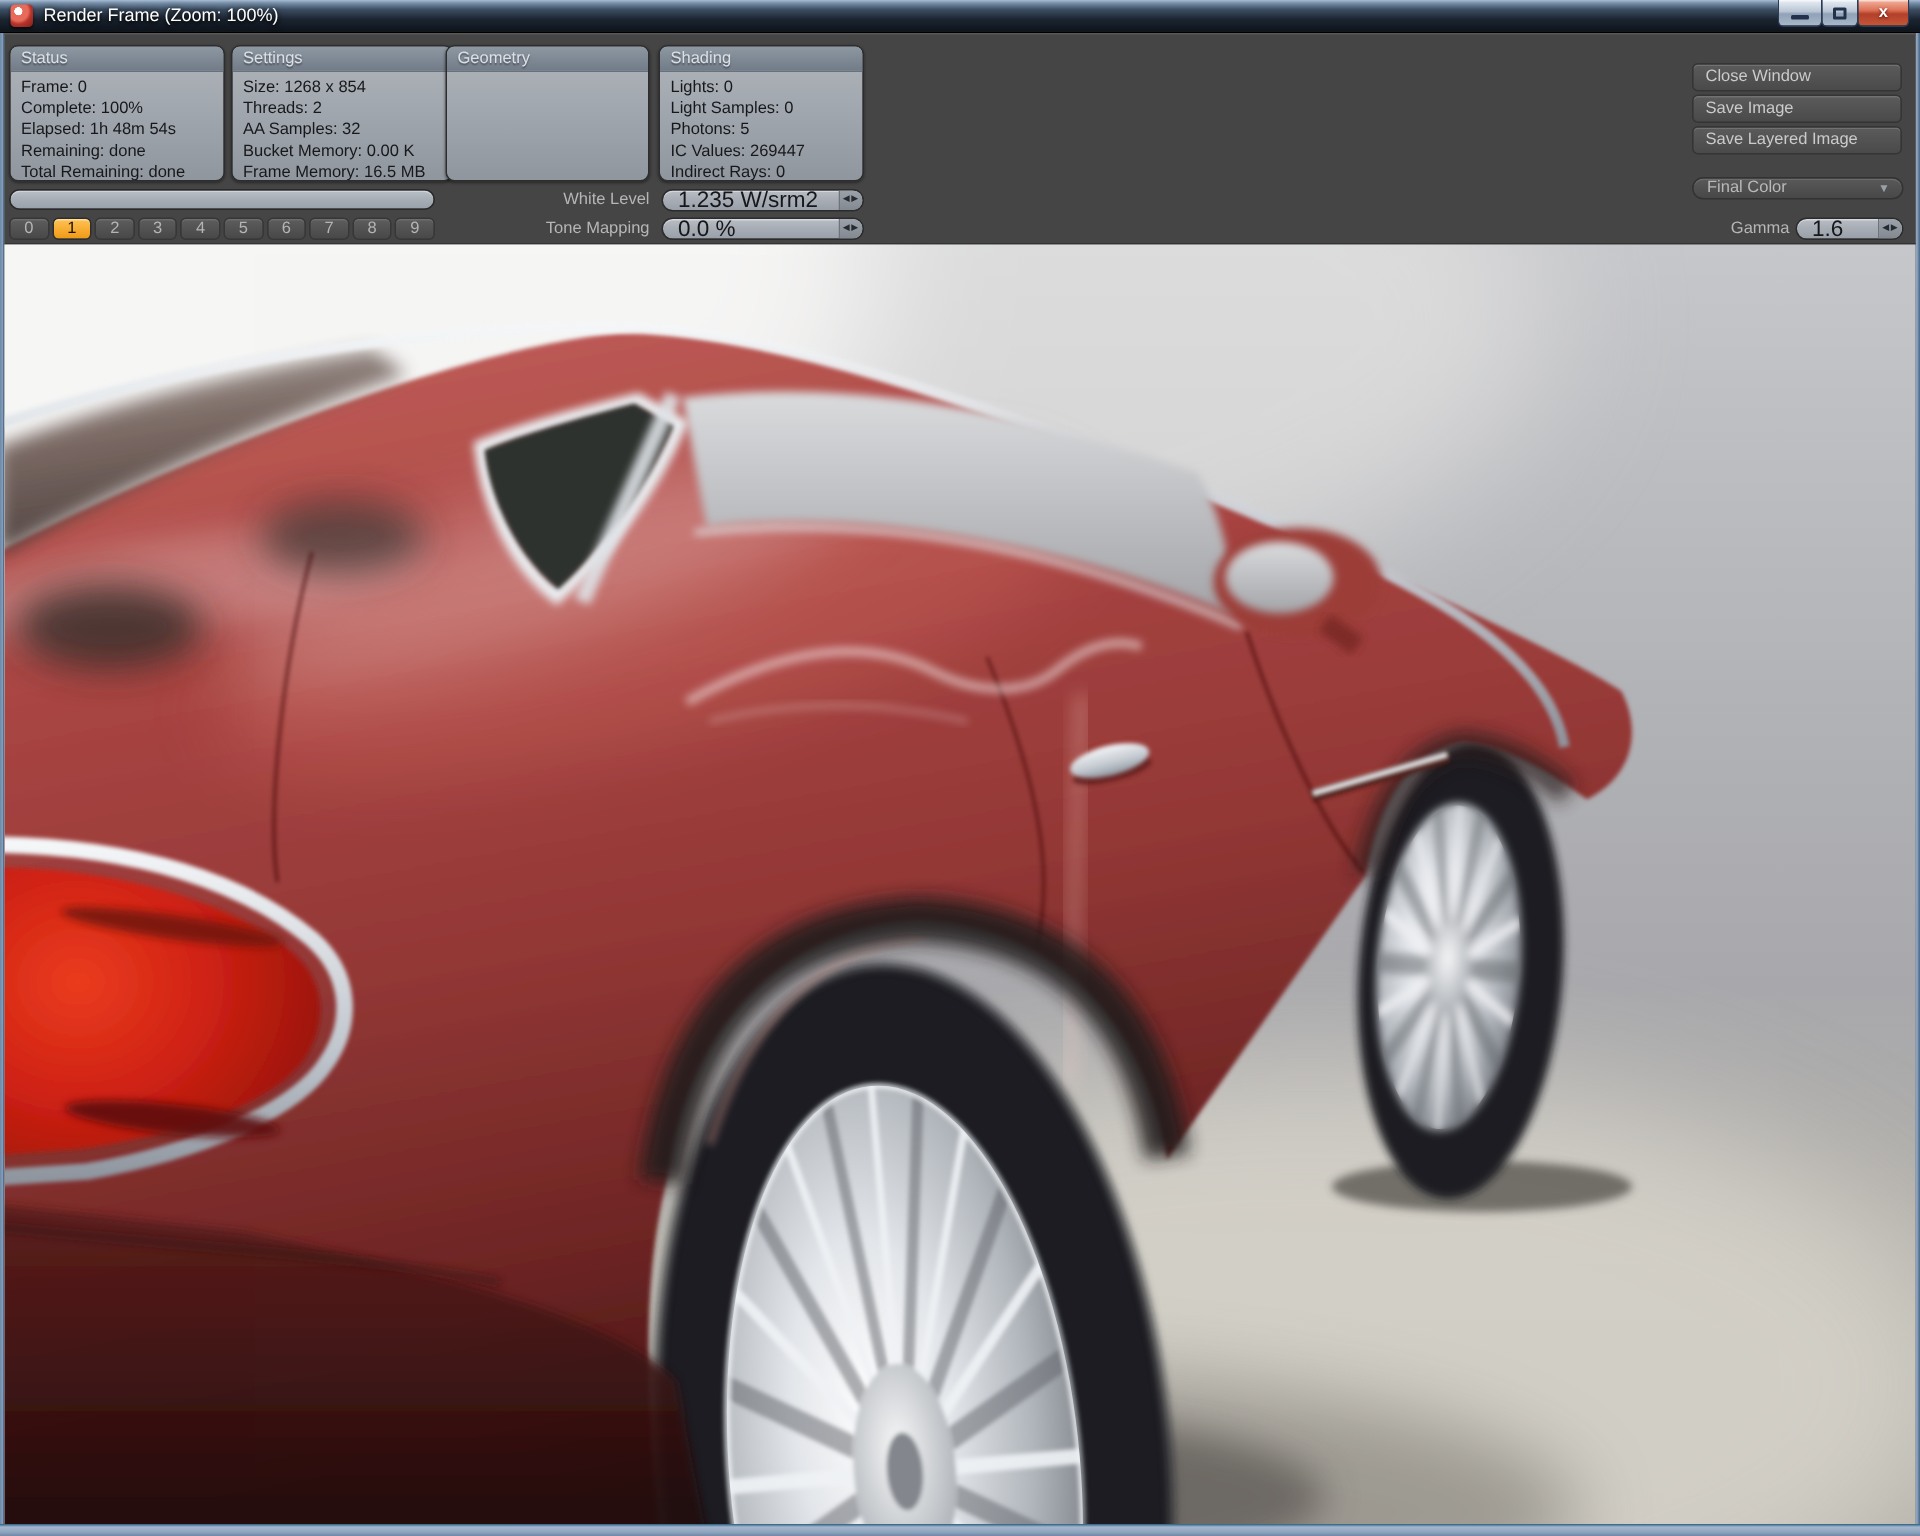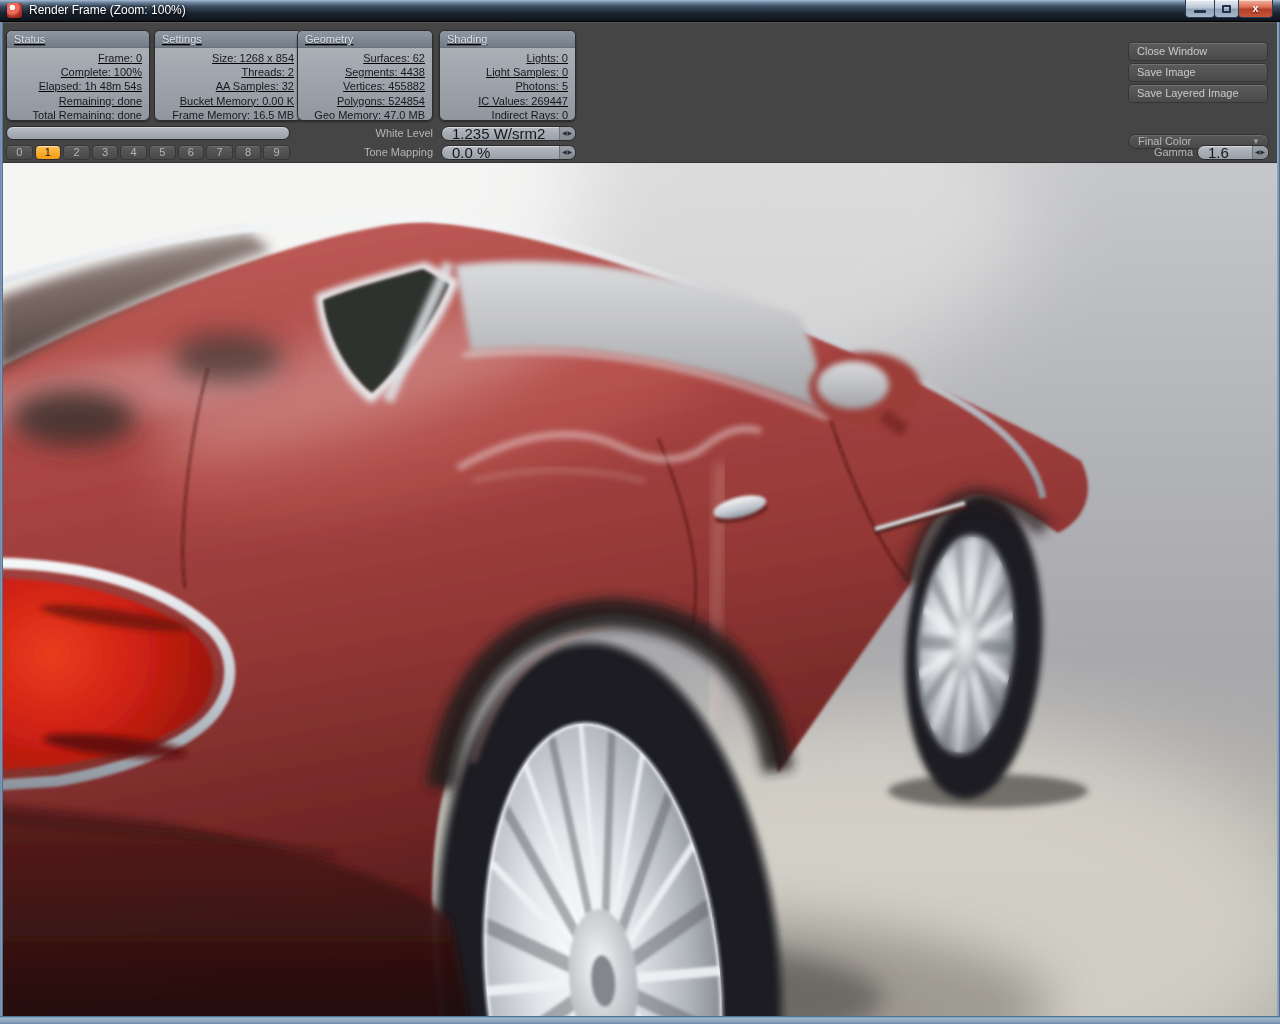--- a/index.html
+++ b/index.html
@@ -32,46 +32,46 @@
   .border-l{left:0;}
   .border-r{left:1277px;background:linear-gradient(90deg,#96abc4,#6d88a8);}
   .border-b{position:absolute;left:0;top:1016px;width:1280px;height:8px;
     background:linear-gradient(180deg,#2a5e83 0,#a3b7cd 25%,#8da3bd 70%,#6f87a5 100%);}
 
   
   .toolbar{position:absolute;left:3px;top:22px;width:1274px;height:141px;
     background:#454545;box-shadow:inset 0 1px 0 #585858, inset 0 -1px 0 #333;}
   .panel{position:absolute;top:8px;height:91px;border-radius:6px;border:1px solid #2d2d2d;
     background:linear-gradient(180deg,#b0b5bb 0,#9aa0a8 70%,#90969e 100%);
-    box-shadow:0 1px 2px rgba(0,0,0,.45);overflow:hidden;text-decoration:underline;}
+    box-shadow:0 1px 2px rgba(0,0,0,.45);overflow:hidden;}
   .panel-h{height:17px;line-height:17px;padding-left:7px;font-size:11px;color:#dde1e6;
     background:linear-gradient(180deg,#8e98a3 0,#727c88 100%);border-bottom:1px solid #68727d;
     text-shadow:0 1px 1px rgba(40,45,52,.55);}
-  .panel-b{padding:3px 7px 0;text-align:right;}
+  .panel-b{padding:3px 7px 0;}
   .prow{font-size:11px;color:#17181b;line-height:14.2px;white-space:nowrap;}
 
   .tool-btn{position:absolute;left:1125px;width:140px;height:19px;border-radius:4px;
     border:1px solid #353535;background:linear-gradient(180deg,#5b5b5b 0,#4a4a4a 100%);
     box-shadow:inset 0 1px 0 rgba(255,255,255,.14);color:#cbcbcb;font-size:11px;
     line-height:17px;padding-left:8px;cursor:default;margin-top:12px;}
 
   .progress{position:absolute;left:3px;top:104px;width:284px;height:14px;border-radius:7px;
     border:1px solid #2a2a2a;background:linear-gradient(180deg,#bac0c7 0,#a8afb7 45%,#99a1aa 100%);
     box-shadow:inset 0 1px 0 rgba(255,255,255,.35);}
 
   .ctl-label{position:absolute;font-size:11px;color:#b6b6b6;height:15px;line-height:15px;text-align:right;}
   .field{position:absolute;height:15px;border-radius:8px;border:1px solid #2c2c2c;
     background:linear-gradient(180deg,#b9bec5 0,#a9aeb6 45%,#99a0a9 100%);
     box-shadow:inset 0 1px 0 rgba(255,255,255,.4);}
   .field-value{position:absolute;left:10px;top:0;font-size:15px;line-height:13px;color:#15171b;}
   .field-arrows{position:absolute;right:0;top:0;bottom:0;width:16px;border-left:1px solid #6e747c;
     border-radius:0 7px 7px 0;background:linear-gradient(180deg,#9ba2aa 0,#828990 100%);
     font-size:6px;color:#262b31;text-align:center;line-height:13px;letter-spacing:1px;}
 
-  .dropdown{position:absolute;left:1125px;top:112px;width:141px;height:15px;border-radius:8px;
+  .dropdown{position:absolute;left:1125px;top:96px;width:141px;height:15px;border-radius:8px;
     border:1px solid #333;background:linear-gradient(180deg,#595959 0,#484848 100%);
     box-shadow:inset 0 1px 0 rgba(255,255,255,.12);color:#b9b9b9;font-size:11px;line-height:13px;
     padding-left:9px;}
   .dropdown .caret{position:absolute;right:8px;top:0;line-height:13px;font-size:8px;color:#9aa0a6;}
 
   .slots{position:absolute;left:3px;top:123px;width:284px;height:15px;display:flex;gap:2px;}
   .slot{flex:1;height:15px;border-radius:4px;border:1px solid #373737;font-size:11px;color:#b5b5b5;
     text-align:center;line-height:13px;background:linear-gradient(180deg,#5d5d5d 0,#484848 100%);
     box-shadow:inset 0 1px 0 rgba(255,255,255,.1);}
   .slot.active{background:linear-gradient(180deg,#ffc254 0,#f09a16 100%);color:#161006;
@@ -120,27 +120,20 @@
         <div class="prow">Size: 1268 x 854</div>
         <div class="prow">Threads: 2</div>
         <div class="prow">AA Samples: 32</div>
         <div class="prow">Bucket Memory: 0.00 K</div>
         <div class="prow">Frame Memory: 16.5 MB</div>
       </div>
     </div>
 
     <div class="panel" style="left:294px;width:136px">
       <div class="panel-h">Geometry</div>
-      <div class="panel-b">
-        <div class="prow">Surfaces: 62</div>
-        <div class="prow">Segments: 4438</div>
-        <div class="prow">Vertices: 455882</div>
-        <div class="prow">Polygons: 524854</div>
-        <div class="prow">Geo Memory: 47.0 MB</div>
-      </div>
     </div>
 
     <div class="panel" style="left:436px;width:137px">
       <div class="panel-h">Shading</div>
       <div class="panel-b">
         <div class="prow">Lights: 0</div>
         <div class="prow">Light Samples: 0</div>
         <div class="prow">Photons: 5</div>
         <div class="prow">IC Values: 269447</div>
         <div class="prow">Indirect Rays: 0</div>

